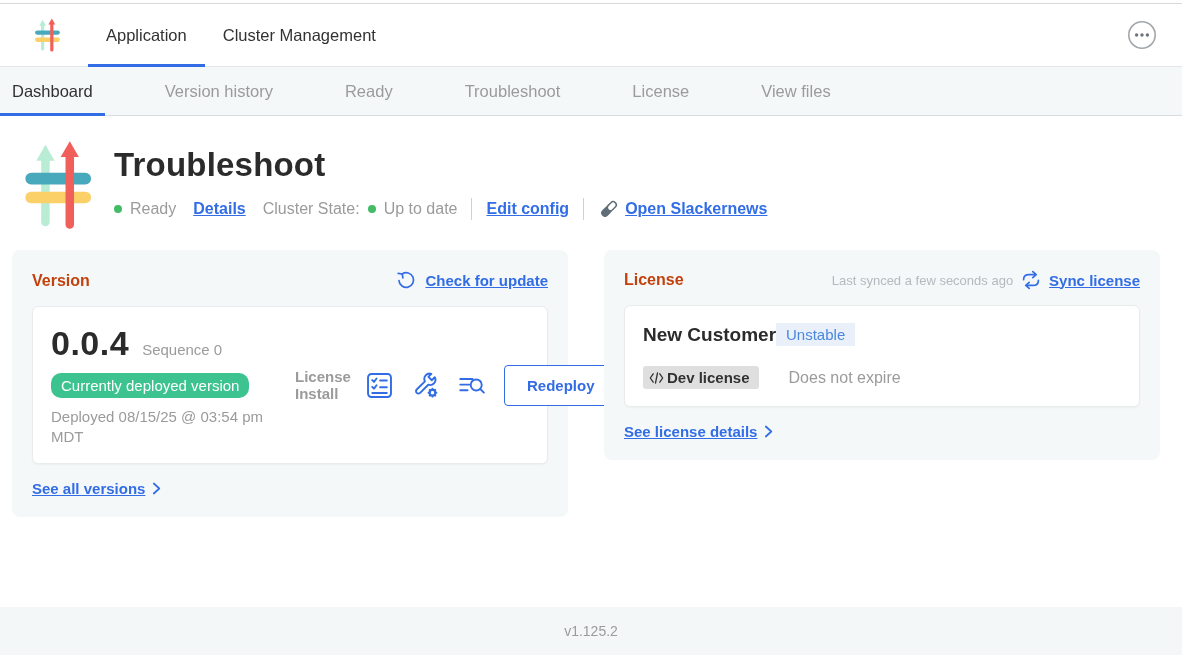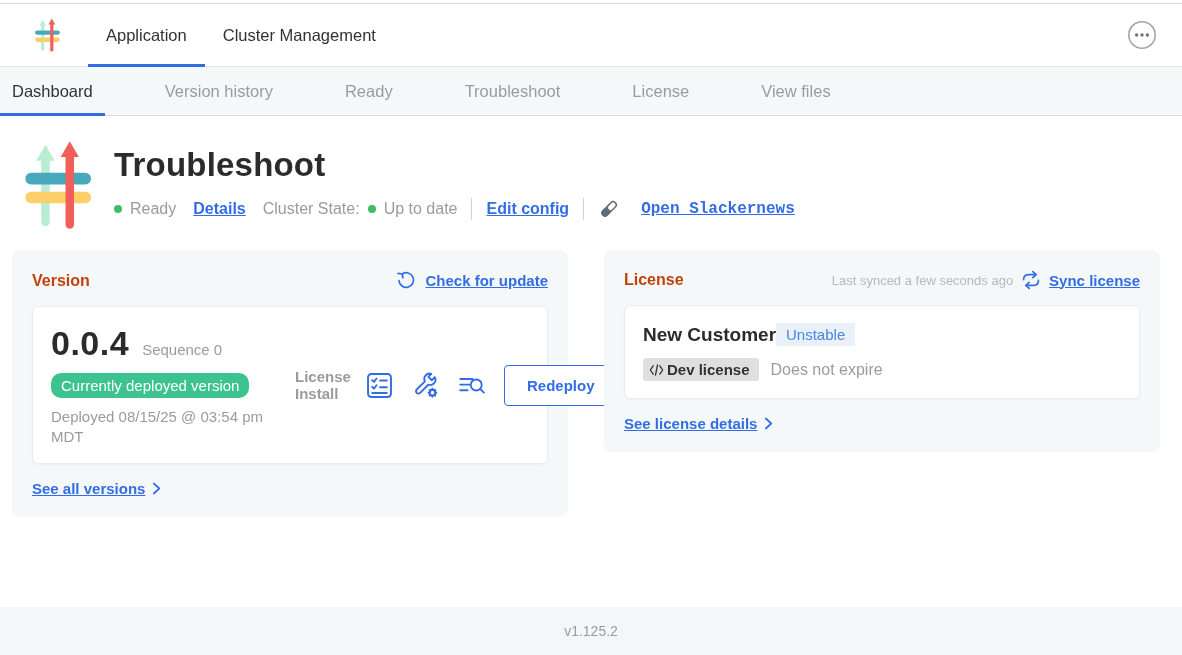--- a/index.html
+++ b/index.html
@@ -32,21 +32,21 @@
   .app-header { display:flex; padding:24px 0 0 20px; }
   .app-logo-big { width:74px; height:90px; flex:none; }
   .app-head-text { margin-left:20px; padding-top:6px; }
   .app-title { font-size:33px; font-weight:700; letter-spacing:.2px; color:#2b2b2b; }
   .status-row { display:flex; align-items:center; margin-top:14px; font-size:16px; color:#9b9b9b; }
   .dot { width:8px; height:8px; border-radius:50%; background:#44bb66; display:inline-block; }
   .status-row .gap-s { margin-left:8px; }
   .status-row .gap-m { margin-left:17px; }
   a.lnk { color:#326de6; font-weight:600; text-decoration:underline; cursor:pointer; }
   .vdivider { width:1px; height:22px; background:#cfd3d6; margin:0 14px; }
-  .openlink { display:flex; align-items:center; gap:21px;font-family:Liberation Mono, monospace; }
+  .openlink { display:flex; align-items:center; gap:5px; }
 
   
   .cards { display:flex; margin:20px 22px 0 12px; gap:36px; align-items:flex-start; }
   .card { background:#f5f8f9; border-radius:8px; padding:20px; width:556px; }
   .card-head { display:flex; align-items:center; }
   .card-title { font-size:16px; font-weight:700; color:#c2410c; }
   .head-right { margin-left:auto; display:flex; align-items:center; gap:8px; }
   .muted-light { color:#b3b9bd; font-size:13px; }
   .link15 { font-size:15px; }
   .inner { background:#fff; border:1px solid #e9eced; border-radius:6px;
@@ -67,21 +67,21 @@
   .redeploy-btn { background:#fff; border:1px solid #326de6; color:#326de6; font-weight:700;
     font-size:15px; padding:11px 22px; border-radius:4px; cursor:pointer;
     font-family:"Liberation Sans",sans-serif; }
   .card-foot { margin-top:16px; display:flex; align-items:center; gap:7px; }
 
   
   .lic-row1 { display:flex; align-items:center; }
   .lic-name { font-size:19px; font-weight:700; color:#2b2b2b; }
   .channel-badge { background:#e9f0fa; color:#4b87dd; font-size:15px;
     padding:3px 10px; border-radius:0; }
-  .lic-row2 { display:flex; align-items:center; gap:12px; margin-top:12px; }
+  .lic-row2 { display:flex; align-items:center; gap:30px; margin-top:20px; }
   .type-badge { background:#dfdfdf; color:#323232; font-size:15px; font-weight:600;
     padding:3px 9px 3px 6px; border-radius:3px; display:flex; align-items:center; gap:3px; }
   .no-expire { font-size:16px; color:#9b9b9b; }
 
   
   .footer { margin-top:auto; height:48px; background:#f4f7f8; display:flex;
     align-items:center; justify-content:center; }
   .footer-text { font-size:14px; color:#9b9b9b; }
 
   svg .st { stroke:#326de6; stroke-width:1.7; fill:none; stroke-linecap:round; stroke-linejoin:round; }

